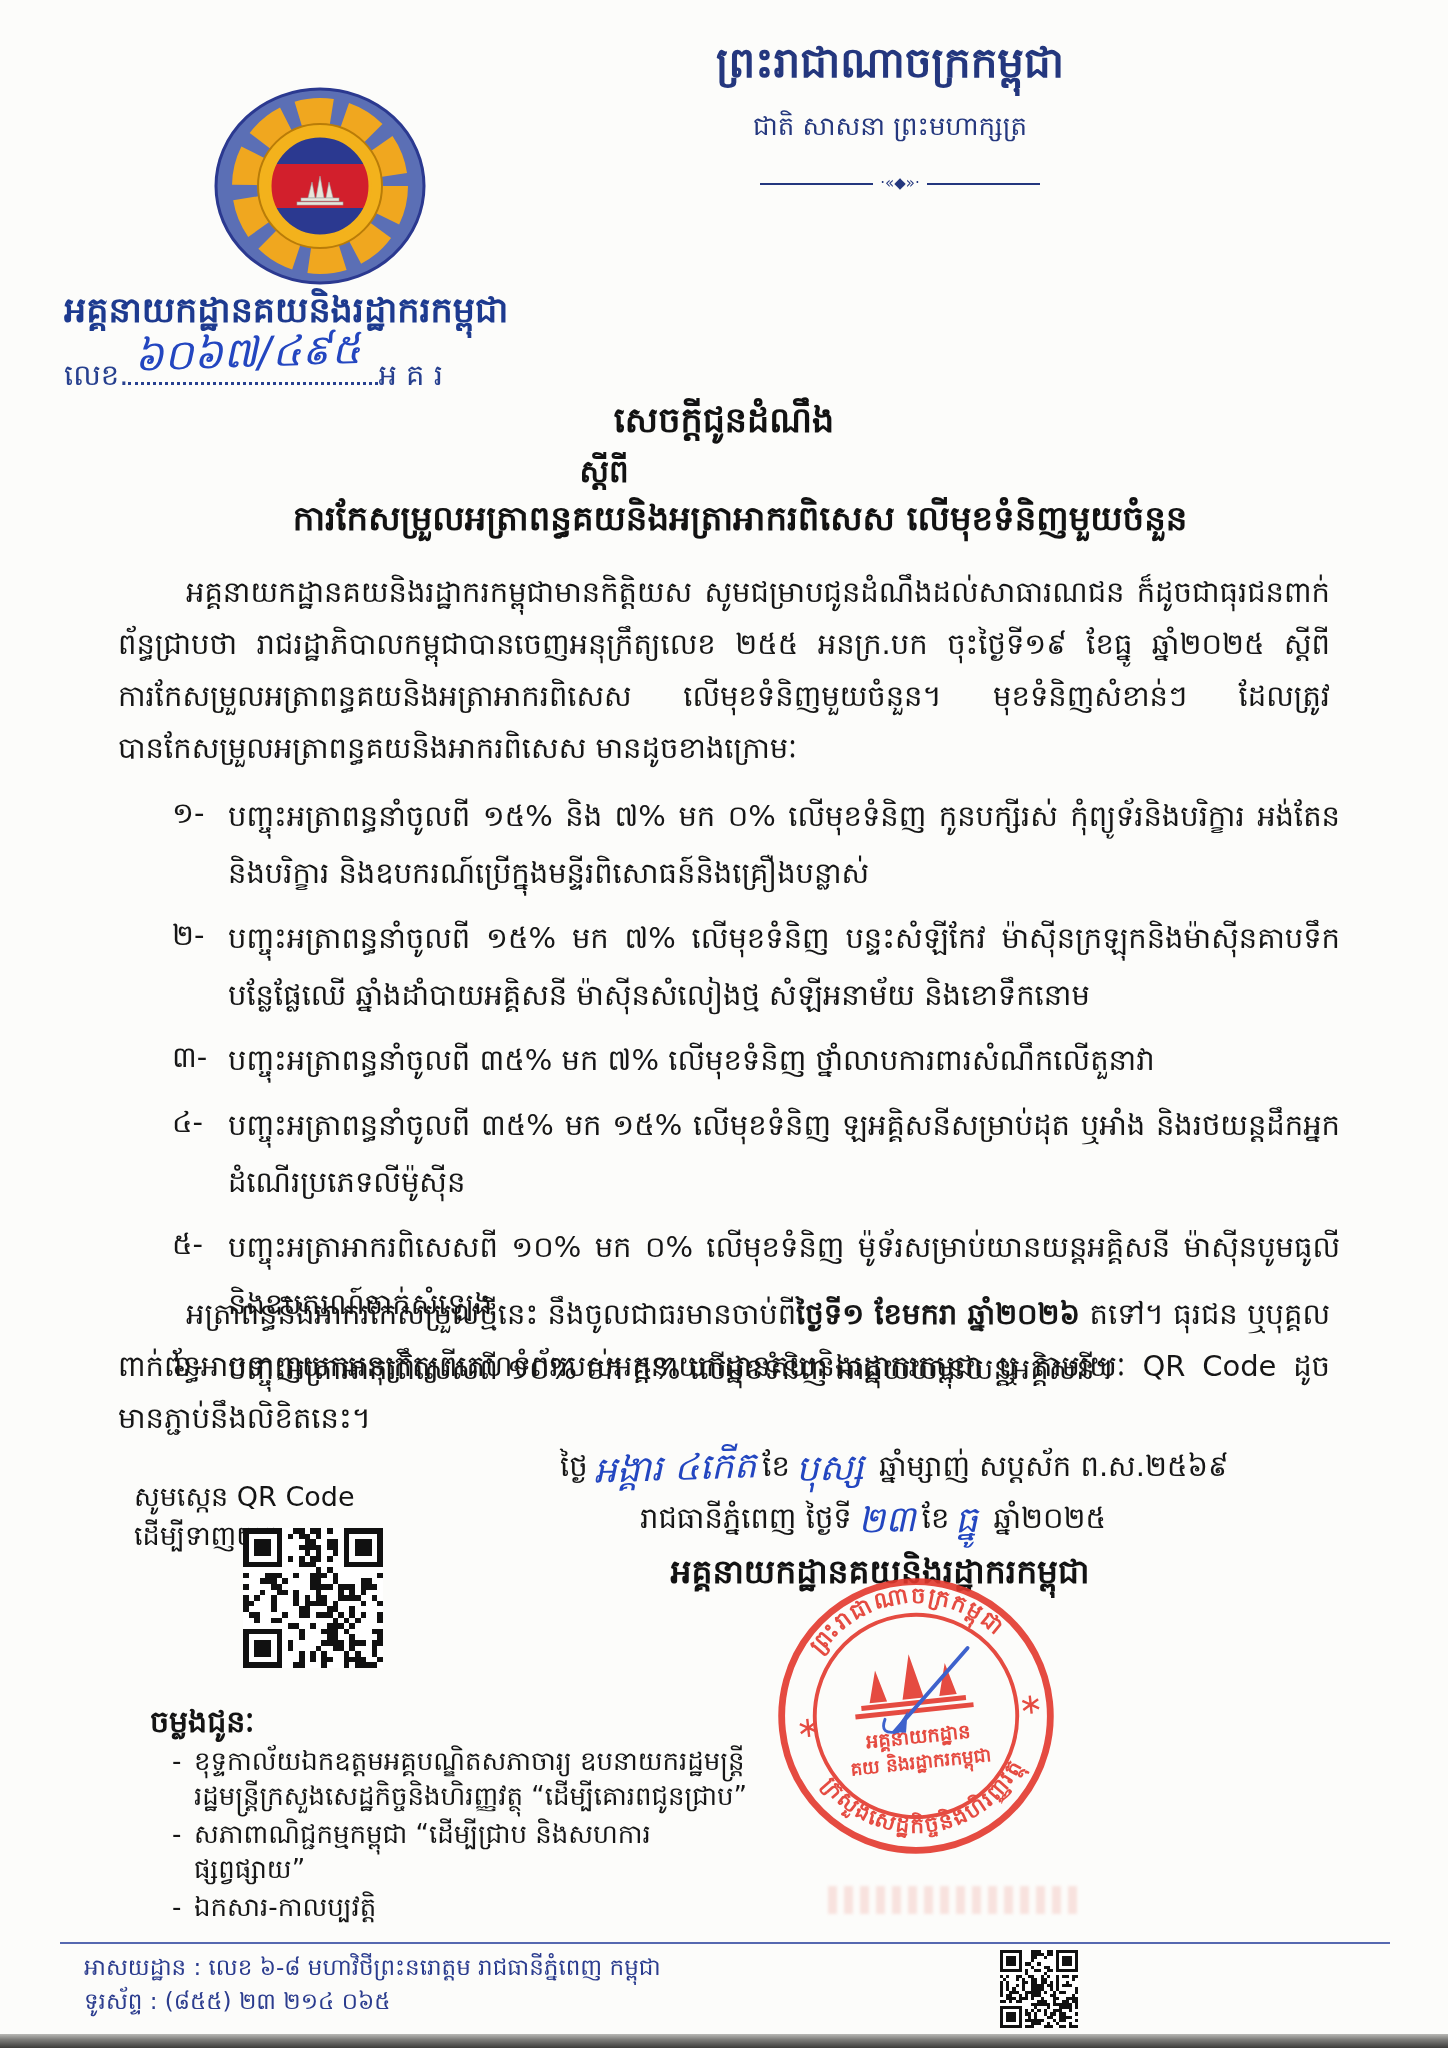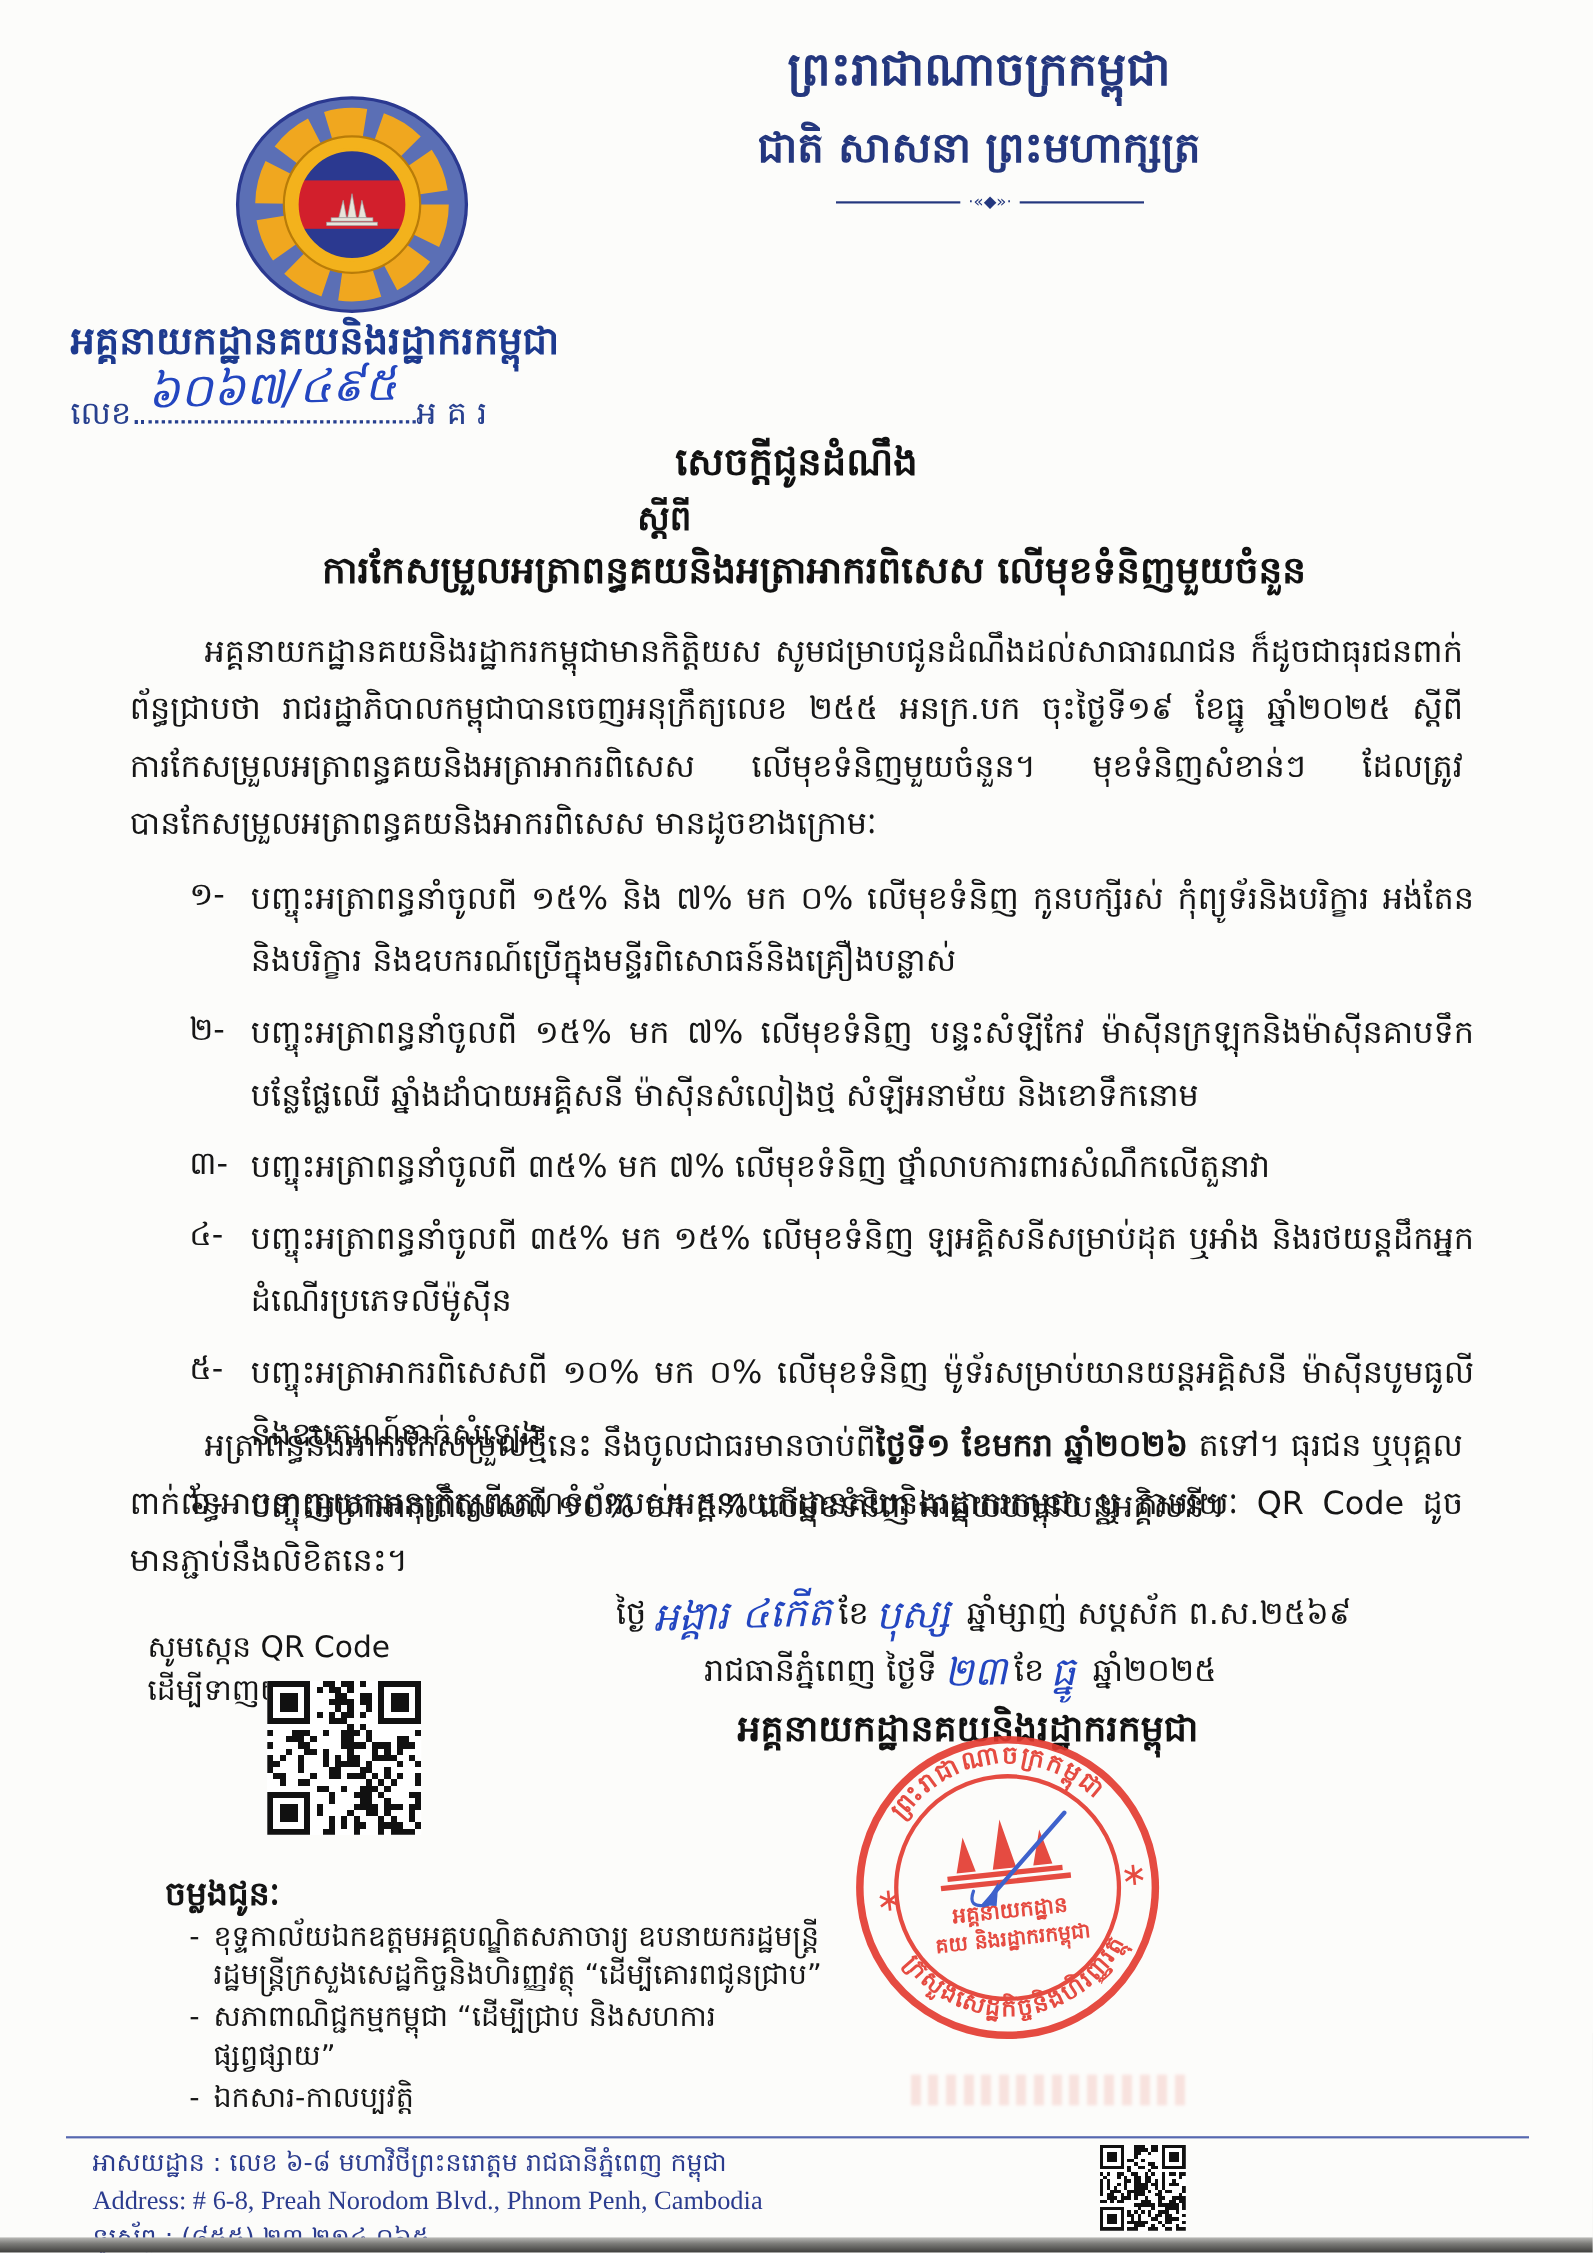--- a/index.html
+++ b/index.html
@@ -1,21 +1,21 @@
 <!DOCTYPE html>
 <html><head>
 <meta charset="utf-8">
 <style>
   html,body{margin:0;padding:0;background:#e8e8e6;}
   #page{position:relative;width:1448px;height:2048px;margin:0 auto;background:#fcfcfa;
         font-family:"DejaVu Sans",sans-serif;color:#161616;overflow:hidden;padding-left:19px;}
   .abs{position:absolute;}
   
   .motto1{left:540px;top:36px;width:700px;text-align:center;font-size:42px;font-weight:bold;color:#24377e;}
-  .motto2{left:540px;top:110px;width:700px;text-align:center;font-size:38px;font-weight:bold;color:#24377e;}
+  .motto2{left:540px;top:110px;width:700px;text-align:center;font-size:26px;font-weight:normal;color:#24377e;}
   .divider{left:760px;top:176px;width:280px;display:flex;align-items:center;}
   .dline{flex:1;height:2px;background:#24377e;}
   .dglyph{font-size:15px;color:#24377e;margin:0 7px;line-height:1;}
   .logo{left:213px;top:86px;width:214px;height:200px;}
   .dept{left:64px;top:288px;font-size:35px;font-weight:bold;color:#1d3a8f;white-space:nowrap;}
   .refline{left:64px;top:352px;font-size:29px;color:#27408f;white-space:nowrap;}
   .refdots{display:inline-block;width:250px;border-bottom:3px dotted #27408f;position:relative;height:30px;vertical-align:baseline;}
   .refhand{position:absolute;left:6px;top:-26px;font-size:42px;color:#2346c0;font-style:italic;white-space:nowrap;transform:rotate(-2deg);}
   
   .title1{left:0;top:398px;width:1448px;text-align:center;font-size:35px;font-weight:bold;color:#121212;}
@@ -382,21 +382,20 @@
     </div>
     <div class="ccitem">
       <span class="dash">-</span>
       <span class="cctxt">ឯកសារ-កាលប្បវត្តិ</span>
     </div>
   </div>
 
   <div class="abs fline"></div>
   <div class="abs footleft">
     <div>អាសយដ្ឋាន : លេខ ៦-៨ មហាវិថីព្រះនរោត្តម រាជធានីភ្នំពេញ កម្ពុជា</div>
-    <div class="addr-en">Address: # 6-8, Preah Norodom Blvd., Phnom Penh, Cambodia</div>
     <div>ទូរស័ព្ទ : (៨៥៥) ២៣ ២១៤ ០៦៥</div>
   </div>
   <div class="abs qr qr-foot"><svg viewBox="0 0 25 25" width="100%" height="100%" shape-rendering="crispEdges">
         <rect width="25" height="25" fill="#fff"></rect>
         <rect x="10" y="0" width="1" height="1" fill="#111"></rect>
         <rect x="11" y="0" width="1" height="1" fill="#111"></rect>
         <rect x="12" y="0" width="1" height="1" fill="#111"></rect>
         <rect x="15" y="0" width="1" height="1" fill="#111"></rect>
         <rect x="16" y="0" width="1" height="1" fill="#111"></rect>
         <rect x="10" y="1" width="1" height="1" fill="#111"></rect>

